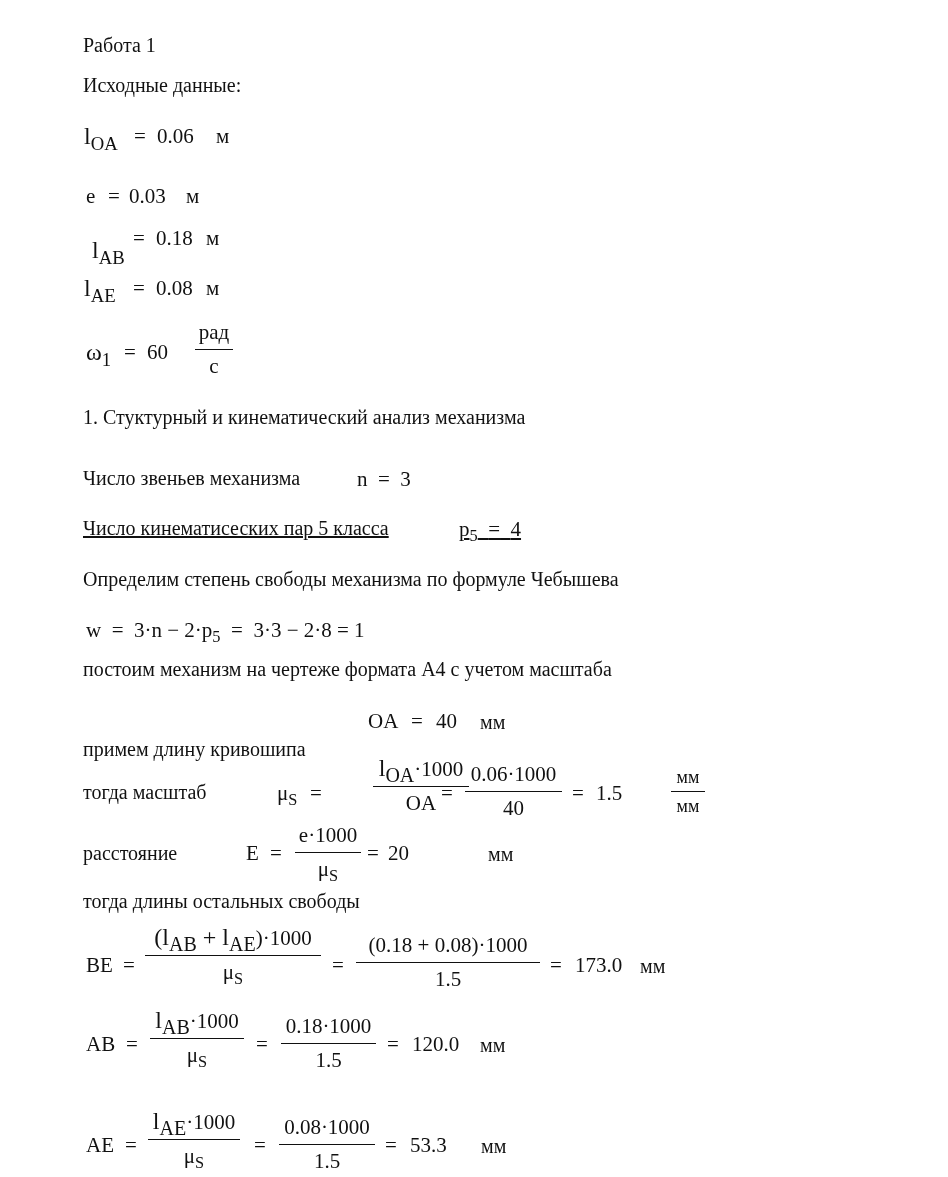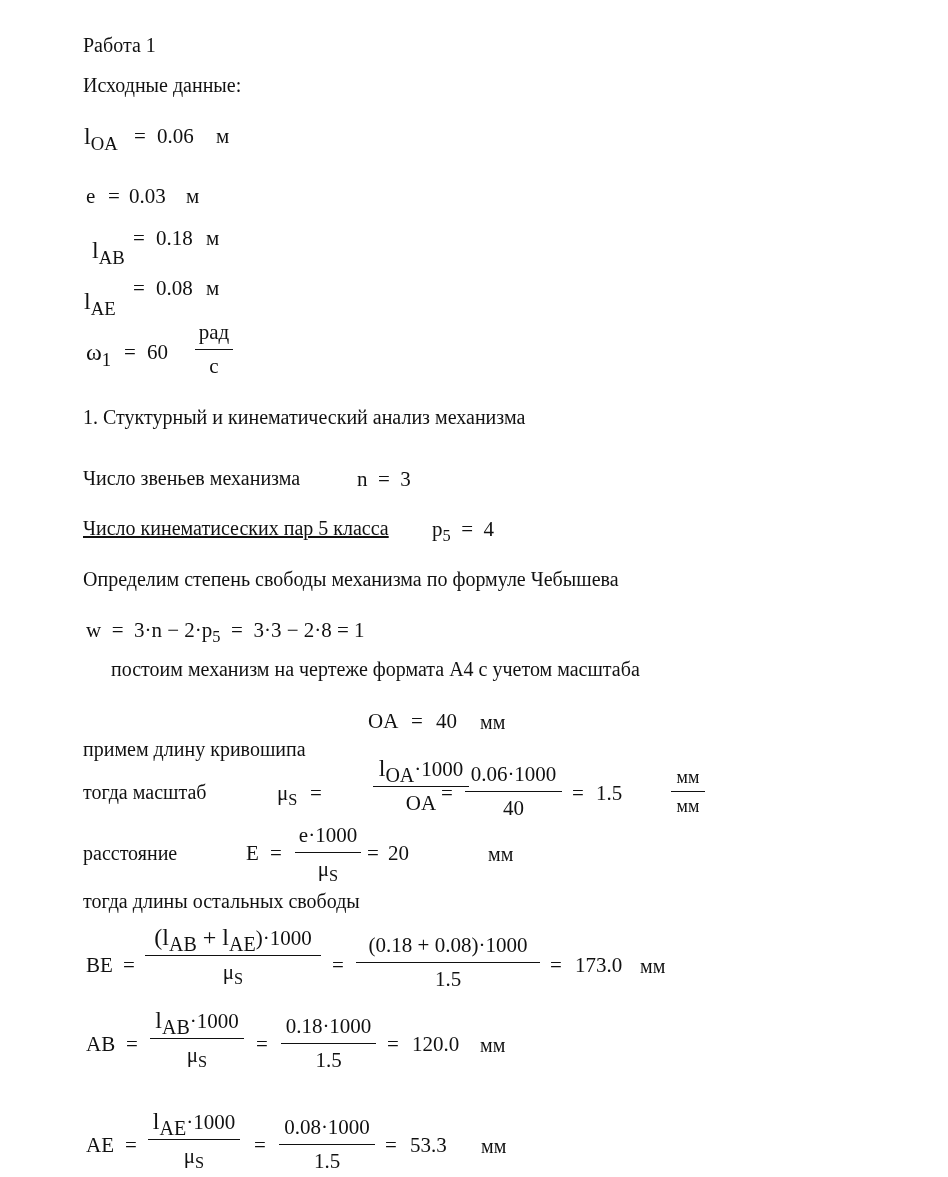--- a/index.html
+++ b/index.html
@@ -32,21 +32,21 @@
 <div class="abs m" style="left:129px;top:186px;">0.03</div>
 <div class="abs m" style="left:186px;top:186px;">м</div>
 
 <div class="ln big" style="left:84px;top:238px;margin-left:8px;">
   <span>l</span><span class="sub">AB</span>
 </div>
 <div class="abs m" style="left:133px;top:228px;">=</div>
 <div class="abs m" style="left:156px;top:228px;">0.18</div>
 <div class="abs m" style="left:206px;top:228px;">м</div>
 
-<div class="ln big" style="left:84px;top:289px;">
+<div class="ln big" style="left:84px;top:276px;">
   <span>l</span><span class="sub">AE</span>
 </div>
 <div class="abs m" style="left:133px;top:278px;">=</div>
 <div class="abs m" style="left:156px;top:278px;">0.08</div>
 <div class="abs m" style="left:206px;top:278px;">м</div>
 
 <div class="ln big" style="left:86px;top:340px;">
   <span>ω</span><span class="sub">1</span>
 </div>
 <div class="abs m" style="left:124px;top:342px;">=</div>
@@ -60,36 +60,36 @@
 <div class="ln" style="left:83px;top:407px;">1. Стуктурный и кинематический анализ механизма</div>
 
 <div class="ln" style="left:83px;top:468px;">Число звеньев механизма</div>
 <div class="abs m" style="left:357px;top:469px;">
   <span>n</span>&nbsp;
   <span>=</span>&nbsp;
   <span>3</span>
 </div>
 
 <div class="ln" style="left:83px;top:518px;text-decoration:underline;">Число кинематисеских пар 5 класса</div>
-<div class="abs m" style="left:432px;top:519px;">
+<div class="abs m" style="left:459px;top:519px;text-decoration:underline;">
   <span>p</span><span class="sub">5</span>&nbsp;
   <span>=</span>&nbsp;
   <span>4</span>
 </div>
 
 <div class="ln" style="left:83px;top:569px;">Определим степень свободы механизма по формуле Чебышева</div>
 <div class="abs m" style="left:86px;top:620px;">
   <span>w</span>&nbsp;
   <span>=</span>&nbsp;
   <span>3·n − 2·p</span><span class="sub">5</span>&nbsp;
   <span>=</span>&nbsp;
   <span>3·3 − 2·8 = 1</span>
 </div>
 
-<div class="ln" style="left:83px;top:659px;margin-left:28px;">постоим механизм на чертеже формата А4 с учетом масштаба</div>
+<div class="ln" style="left:83px;top:659px;">постоим механизм на чертеже формата А4 с учетом масштаба</div>
 
 <div class="ln" style="left:83px;top:711px;margin-top:28px;">примем длину кривошипа</div>
 <div class="abs m" style="left:368px;top:711px;">OA</div>
 <div class="abs m" style="left:411px;top:711px;">=</div>
 <div class="abs m" style="left:436px;top:711px;">40</div>
 <div class="abs" style="left:480px;top:712px;">мм</div>
 
 <div class="ln" style="left:83px;top:782px;">тогда масштаб</div>
 <div class="abs m" style="left:277px;top:783px;">
   <span>μ</span><span class="sub">S</span>

